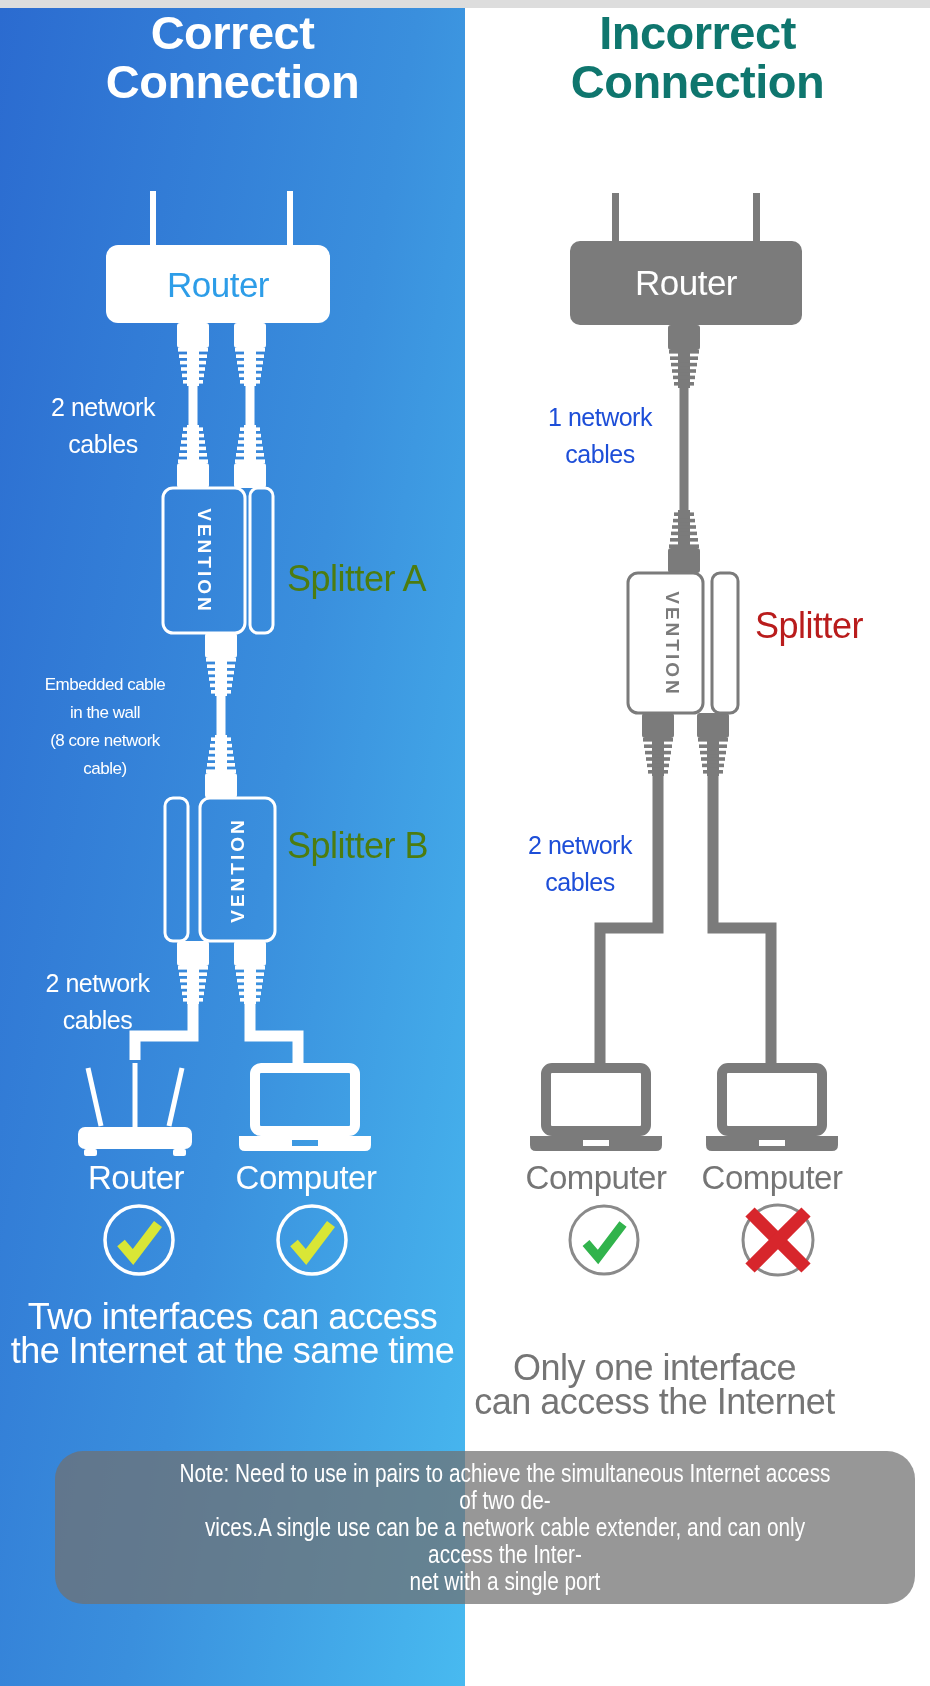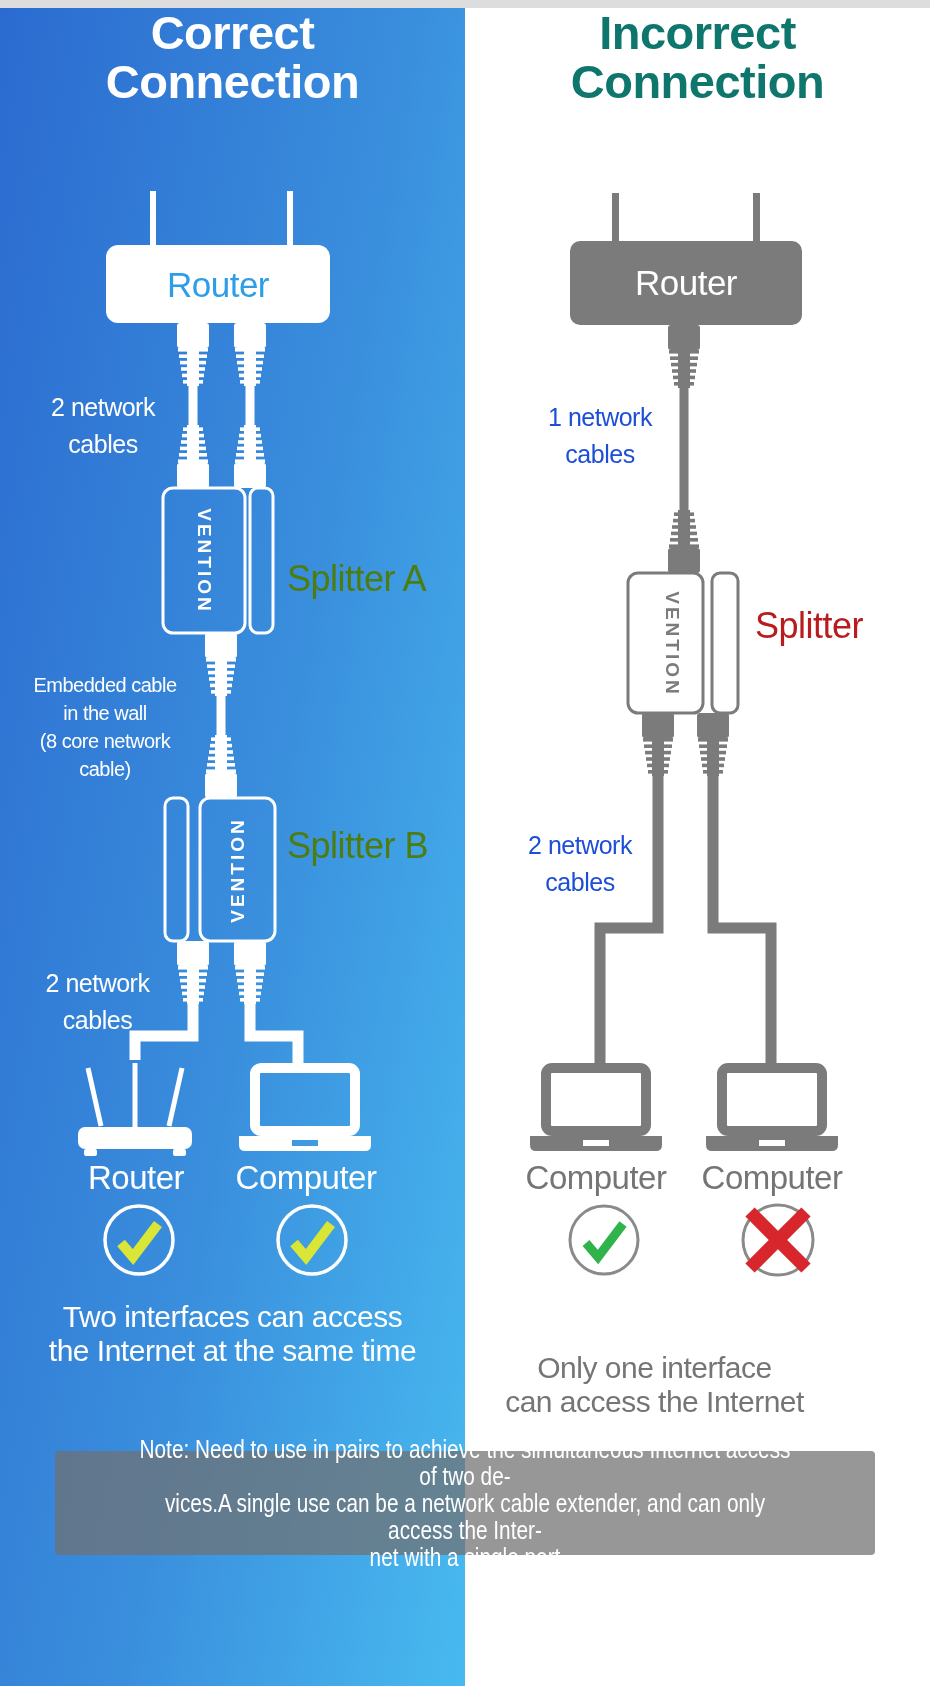--- a/index.html
+++ b/index.html
@@ -9,34 +9,34 @@
            background:linear-gradient(100deg,#2b6bd0 0%,#3a8fdd 55%,#48baf0 100%);}
   .bg-right{position:absolute;left:465px;top:0;width:465px;height:1686px;background:#ffffff;}
   svg.art{position:absolute;left:0;top:0;}
   .lbl{position:absolute;white-space:pre-line;text-align:center;letter-spacing:-0.5px;}
   .title{font-size:47px;line-height:49px;font-weight:700;}
   .title.white{color:#ffffff;}
   .title.gray{color:#0f766e;}
   .routerbox{font-size:35px;line-height:35px;font-weight:400;}
   .biglabel{font-size:25px;line-height:37px;color:#ffffff;}
   .biglabel.gray{color:#1d4ed8;}
-  .smalllabel{font-size:20px;line-height:28px;color:#ffffff;}
+  .smalllabel{font-size:17px;line-height:28px;color:#ffffff;}
   .splitlabel{font-size:36px;line-height:38px;text-align:left;white-space:nowrap;color:#4d7c0f;}
   .splitlabel.gray{color:#b91c1c;}
   .devlabel{font-size:33px;line-height:35px;color:#ffffff;}
   .devlabel.gray{color:#757575;}
-  .caption{font-size:30px;line-height:34px;color:#ffffff;}
+  .caption{font-size:36px;line-height:34px;color:#ffffff;}
   .caption.gray{color:#757575;}
   .brand{position:absolute;font-size:19px;font-weight:700;letter-spacing:3px;white-space:nowrap;}
   .brand.white{color:#ffffff;}
   .brand.gray{color:#7b7b7b;}
   .rot90{transform:translate(-50%,-50%) rotate(90deg);}
   .rot270{transform:translate(-50%,-50%) rotate(-90deg);}
-  .note-box{position:absolute;left:55px;top:1443px;width:820px;height:104px;border-radius:4px;
-            background:rgba(112,112,112,0.73);display:flex;align-items:center;justify-content:center;}
+  .note-box{position:absolute;left:55px;top:1443px;width:820px;height:153px;border-radius:28px;
+            background:rgba(112,112,112,0.73);display:flex;align-items:center;justify-content:center;padding-left:40px;}
   .note-text{color:#ffffff;font-size:26px;line-height:27px;text-align:center;white-space:pre-line;
              transform:scaleX(0.80);transform-origin:center;width:1000px;}
 </style>
 </head>
 <body>
 
 <div class="canvas">
   <div class="bg-left"></div>
   <div class="bg-right"></div>
 

